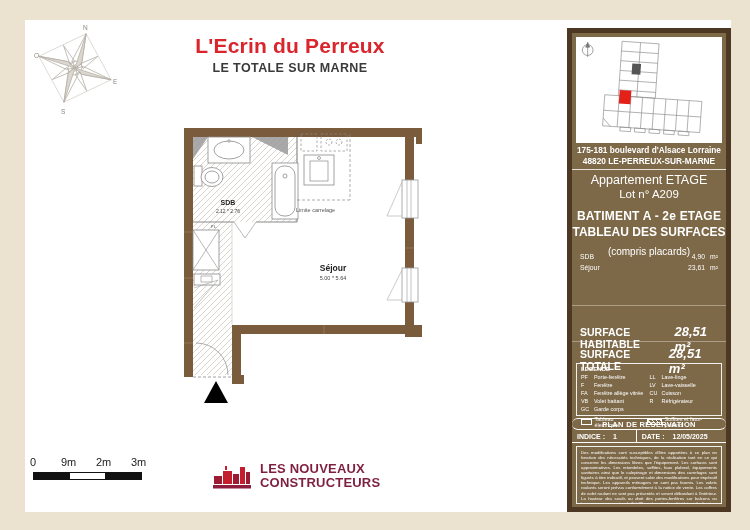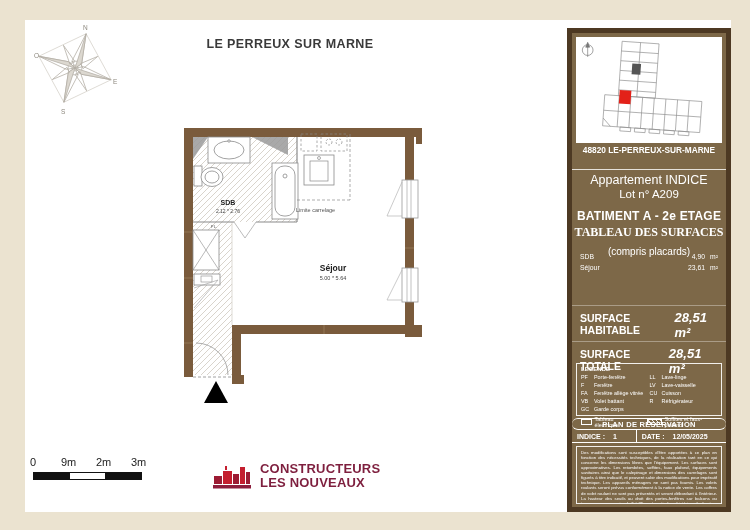--- a/index.html
+++ b/index.html
@@ -35,21 +35,21 @@
   .panel *{box-sizing:border-box;}
   .kp{position:absolute;left:4px;top:4px;right:4px;height:106px;background:#fff;}
   .addr{position:absolute;top:112px;left:0;right:0;text-align:center;font-weight:700;
         font-size:8.3px;line-height:1.3;}
   .hair{position:absolute;left:0;right:0;height:1px;background:rgba(255,255,255,.8);}
   .hair.faint{background:rgba(255,255,255,.35);}
   .ctr{position:absolute;left:0;right:0;text-align:center;}
   .apt{top:140px;font-size:12.5px;}
   .lot{top:155px;font-size:11.5px;}
   .building{top:176px;font-size:12px;font-weight:700;letter-spacing:.2px;}
-  .tds{top:192px;font-size:12px;font-weight:800;font-family:Liberation Serif, serif;}
+  .tds{top:192px;font-size:12px;font-weight:800;}
   .tdsnote{top:213px;font-size:10px;text-align:center;}
   .srow{position:absolute;left:8px;right:8px;height:11px;font-size:6.8px;display:flex;align-items:center;}
   .srow .lbl{flex:1;text-align:left;}
   .srow .unit{width:13px;text-align:right;}
   .big{position:absolute;left:8px;right:8px;display:flex;align-items:baseline;justify-content:space-between;font-weight:800;}
   .big .blbl{font-size:10.5px;} .big .bval{font-size:13px;font-style:italic;}
   .legendbox{position:absolute;left:4px;right:4px;top:330px;height:53px;border:1px solid rgba(255,255,255,.9);
              padding:2px 4px;font-size:5.4px;}
   .legend-title{font-size:6px;font-weight:700;margin-bottom:1px;}
   .lgrid{display:grid;grid-template-columns:13px 1fr 12px 1fr;line-height:1.5;}
@@ -92,21 +92,22 @@
       <path d="M24,64 L38,52 L34,48 Z"></path>
         <path d="M24,28 L40,40 L36,44 Z"></path>
     </g>
     <text x="50" y="8" font-size="6.5" fill="#8d887e">N</text>
     <text x="28" y="92" font-size="6.5" fill="#8d887e">S</text>
     <text x="80" y="62" font-size="6.5" fill="#8d887e">E</text>
     <text x="1" y="36" font-size="6.5" fill="#8d887e">O</text>
   </svg>
 
   <div class="titleblock">
-    <div class="subtitle">LE PERREUX SUR MARNE</div>
+    <div class="title">L'Ecrin du Perreux</div>
+    <div class="subtitle">LE TOTALE SUR MARNE</div>
   </div>
 
   <div class="planwrap">
     <svg width="238" height="280" viewBox="0 0 238 280">
       <defs>
         <pattern id="hatch" width="6" height="6" patternUnits="userSpaceOnUse">
           <path d="M-1,7 L7,-1 M-1,1 L1,-1 M5,7 L7,5" stroke="#cfc9bf" stroke-width="0.8"></path>
         </pattern>
       </defs>
 
@@ -226,22 +227,22 @@
     <svg width="40" height="30" viewBox="0 0 40 30">
       <rect x="1" y="15" width="8" height="8" fill="#9C1B33"></rect>
       <rect x="10" y="10" width="9" height="13" fill="#C41E2F"></rect>
       <rect x="12" y="5" width="2" height="4" fill="#C41E2F"></rect>
       <rect x="20" y="13" width="6" height="10" fill="#9C1B33"></rect>
       <rect x="27" y="6" width="5" height="17" fill="#C41E2F"></rect>
       <rect x="33" y="11" width="4" height="12" fill="#9C1B33"></rect>
       <rect x="0" y="24" width="38" height="3.5" fill="#8C1D3C"></rect>
     </svg>
     <div class="logo-text">
+      <div>LES NOUVEAUX</div>
       <div>CONSTRUCTEURS</div>
-      <div>LES NOUVEAUX</div>
     </div>
   </div>
 
   <div class="panel">
 
     <div class="kp">
       <svg width="100%" height="100%" viewBox="0 0 150 104">
         <g stroke="#909090" stroke-width="0.7" fill="none" transform="rotate(4 75 52)">
           <rect x="44" y="4" width="38" height="56"></rect>
           <rect x="30" y="60" width="100" height="32"></rect>
@@ -270,45 +271,46 @@
         </g>
         <g stroke="#777" stroke-width="0.7" fill="none">
           <circle cx="12" cy="11" r="5.5"></circle>
           <line x1="12" y1="4" x2="12" y2="18"></line>
           <polygon points="12,3 10,8 14,8" fill="#777"></polygon>
         </g>
       </svg>
     </div>
 
     <div class="addr">
+      <div>175-181 boulevard d'Alsace Lorraine</div>
       <div>48820 LE-PERREUX-SUR-MARNE</div>
     </div>
 
     <div class="hair" style="top:136px"></div>
 
-    <div class="ctr apt">Appartement INDICE</div>
+    <div class="ctr apt">Appartement ETAGE</div>
     <div class="ctr lot">Lot n° A209</div>
     <div class="ctr building">BATIMENT A - 2e ETAGE</div>
 
     <div class="ctr tds">TABLEAU DES SURFACES</div>
     <div class="ctr tdsnote">(compris placards)</div>
 
     <div class="srow" style="top:218px">
       <span class="lbl">SDB</span>
       <span class="val">4,90</span>
       <span class="unit">m²</span>
     </div>
     <div class="srow" style="top:229px">
       <span class="lbl">Séjour</span>
       <span class="val">23,61</span>
       <span class="unit">m²</span>
     </div>
 
     <div class="hair faint" style="top:272px"></div>
-    <div class="big" style="top:277px">
+    <div class="big" style="top:291px">
       <span class="blbl">SURFACE HABITABLE</span>
       <span class="bval">28,51 m²</span>
     </div>
     <div class="hair faint" style="top:308px"></div>
     <div class="big" style="top:313px">
       <span class="blbl">SURFACE TOTALE</span>
       <span class="bval">28,51 m²</span>
     </div>
 
     <div class="legendbox">

